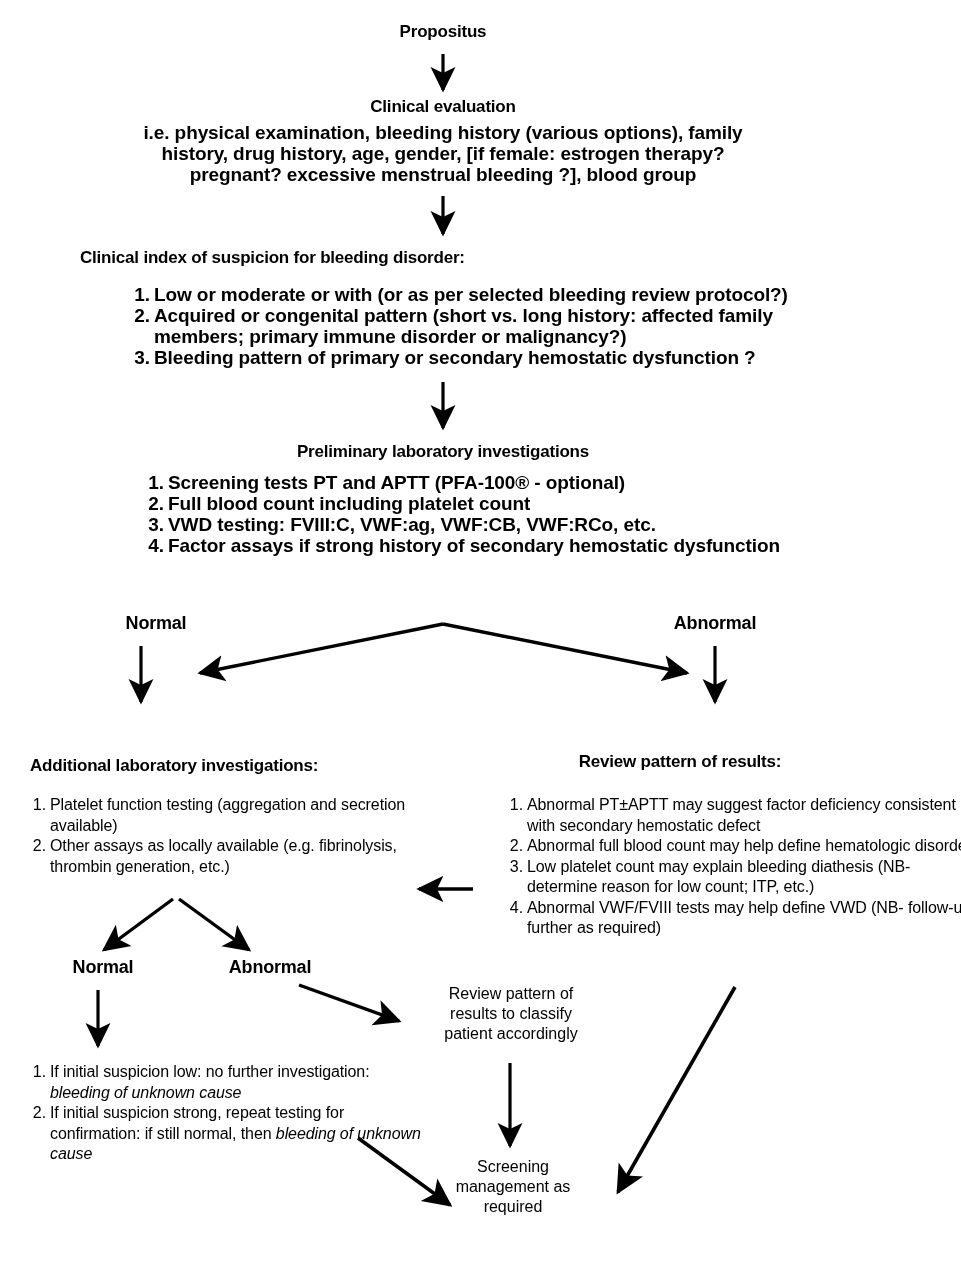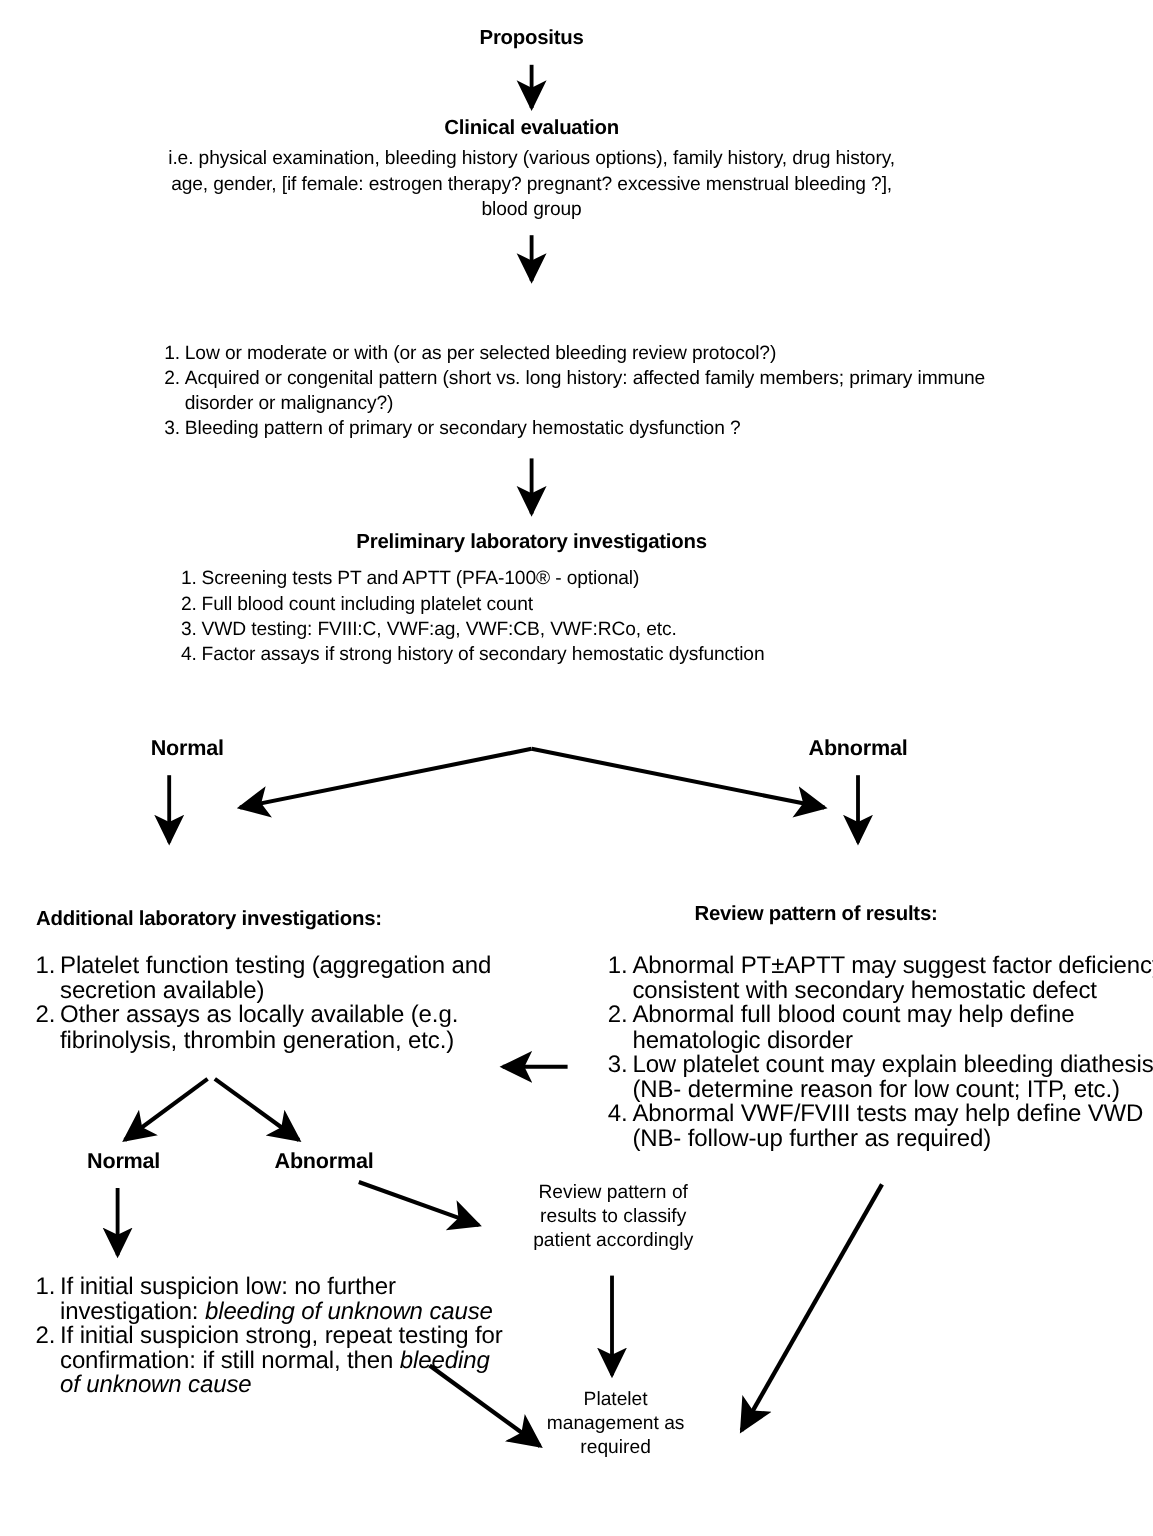--- a/index.html
+++ b/index.html
@@ -34,26 +34,27 @@
   }
   .hdr {
     font-weight: bold;
     font-size: 17px;
     line-height: 20px;
     letter-spacing: -0.2px;
   }
   .hdr-c { text-align: center; }
   .hdr-l { text-align: left; }
   .body-txt {
-    font-size: 16px;
+    font-size: 19px;
     line-height: 21px;
     letter-spacing: -0.1px;
+    font-weight: bold;
   }
   .body-sm {
-    font-size: 20px;
+    font-size: 16px;
     line-height: 20.5px;
     letter-spacing: -0.1px;
   }
   .center-txt { text-align: center; }
   ol.num {
     list-style: none;
     margin: 0;
     padding: 0;
     counter-reset: li;
   }
@@ -129,20 +130,23 @@
     <span>Propositus</span>
   </div>
 
   <div class="node hdr hdr-c" style="left:293px; top:97px; width:300px;">
     <span>Clinical evaluation</span>
   </div>
   <div class="node body-txt center-txt" style="left:138px; top:122px; width:610px;">
     <span>i.e. physical examination, bleeding history (various options), family history, drug history, age, gender, [if female: estrogen therapy? pregnant? excessive menstrual bleeding ?], blood group</span>
   </div>
 
+  <div class="node hdr hdr-l" style="left:80px; top:248px; width:640px;">
+    <span>Clinical index of suspicion for bleeding disorder:</span>
+  </div>
   <ol class="node num body-txt" style="left:131px; top:284px; width:700px;">
     <li><span>Low or moderate or with (or as per selected bleeding review protocol?)</span></li>
     <li><span>Acquired or congenital pattern (short vs. long history: affected family members; primary immune disorder or malignancy?)</span></li>
     <li><span>Bleeding pattern of primary or secondary hemostatic dysfunction ?</span></li>
   </ol>
 
   <div class="node hdr hdr-c" style="left:243px; top:442px; width:400px;">
     <span>Preliminary laboratory investigations</span>
   </div>
   <ol class="node num body-txt tight" style="left:145px; top:472px; width:700px;">
@@ -193,18 +197,18 @@
   <ol class="node num body-sm tight" style="left:27px; top:1062px; width:400px;">
     <li>
       <span>If initial suspicion low: no further investigation: </span><span class="ital">bleeding of unknown cause</span>
     </li>
     <li>
       <span>If initial suspicion strong, repeat testing for confirmation: if still normal, then </span><span class="ital">bleeding of unknown cause</span>
     </li>
   </ol>
 
   <div class="node plain-block" style="left:433px; top:1157px; width:160px;">
-    <div>Platelet</div>
+    <div>Screening</div>
     <div>management as</div>
     <div>required</div>
   </div>
 
 </div>
 
 </body></html>

